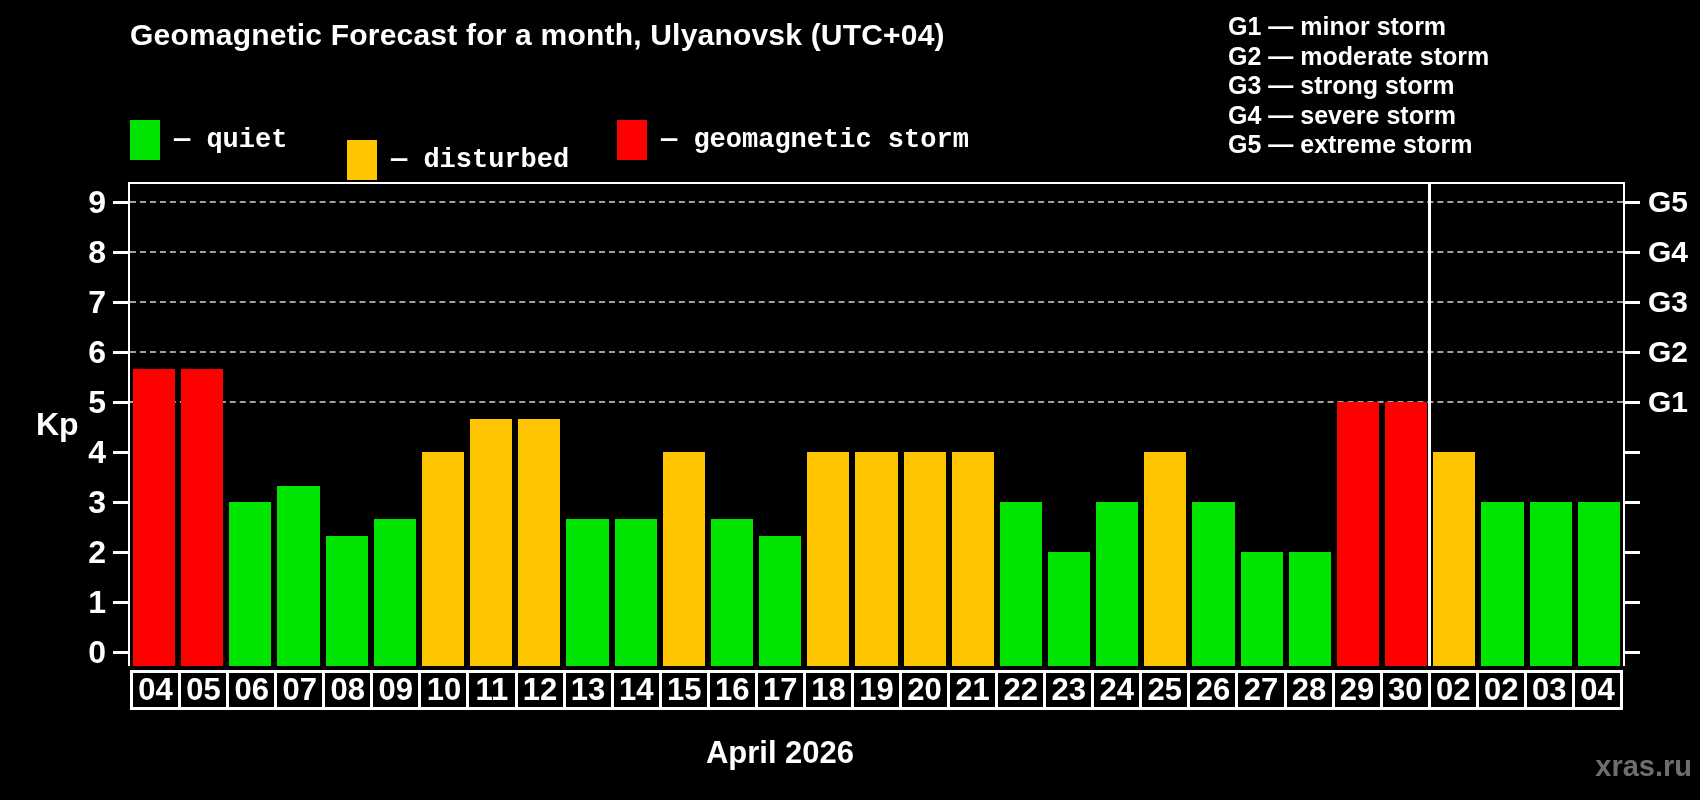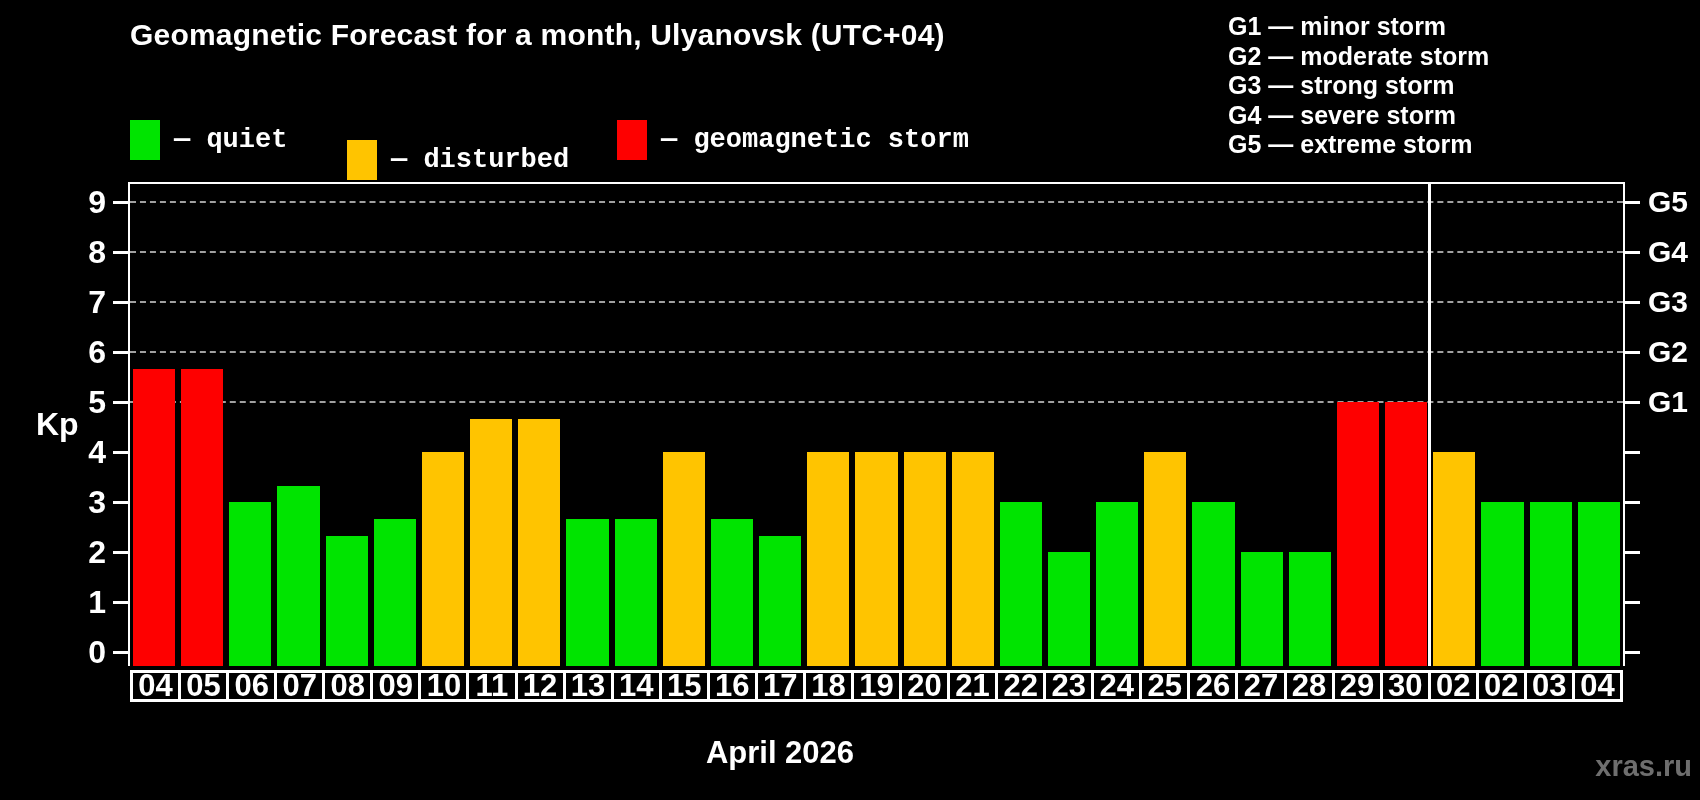--- a/index.html
+++ b/index.html
@@ -18,21 +18,21 @@
         border:2px solid #fff;border-bottom:none;box-sizing:border-box;}
   .gridline{position:absolute;left:0;right:0;height:0;border-top:2px dashed #a0a0a0;}
   .bars{position:absolute;left:0;top:0;width:1493px;height:482px;display:flex;align-items:flex-end;}
   .slot{position:relative;flex:1 1 0;height:100%;}
   .bar{position:absolute;left:3px;right:3px;bottom:0;}
   .month-separator{position:absolute;top:0;bottom:0;width:3px;background:#fff;}
   .tick{position:absolute;height:3px;width:17px;background:#fff;}
   .ylab{position:absolute;left:30px;width:76px;text-align:right;font-size:32px;line-height:38px;}
   .kp-label{position:absolute;left:36px;top:406px;font-size:32px;}
   .glab{position:absolute;left:1648px;font-size:30px;line-height:36px;}
-  .day-row{position:absolute;left:130px;top:670px;width:1493px;height:32px;display:flex;border-radius:19px;}
+  .day-row{position:absolute;left:130px;top:670px;width:1493px;height:40px;display:flex;border-radius:19px;}
   .day-cell{flex:1 1 0;border:3px solid #fff;margin-left:-3px;box-sizing:border-box;
             display:flex;align-items:center;justify-content:center;font-size:31px;}
   .day-cell:first-child{margin-left:0;}
   .month-label{position:absolute;left:530px;top:735px;width:500px;text-align:center;font-size:31px;}
   .watermark{position:absolute;right:8px;top:750px;font-size:29px;color:#6e6e6e;}
 </style>
 </head>
 <body>
 
 <div class="chart">

